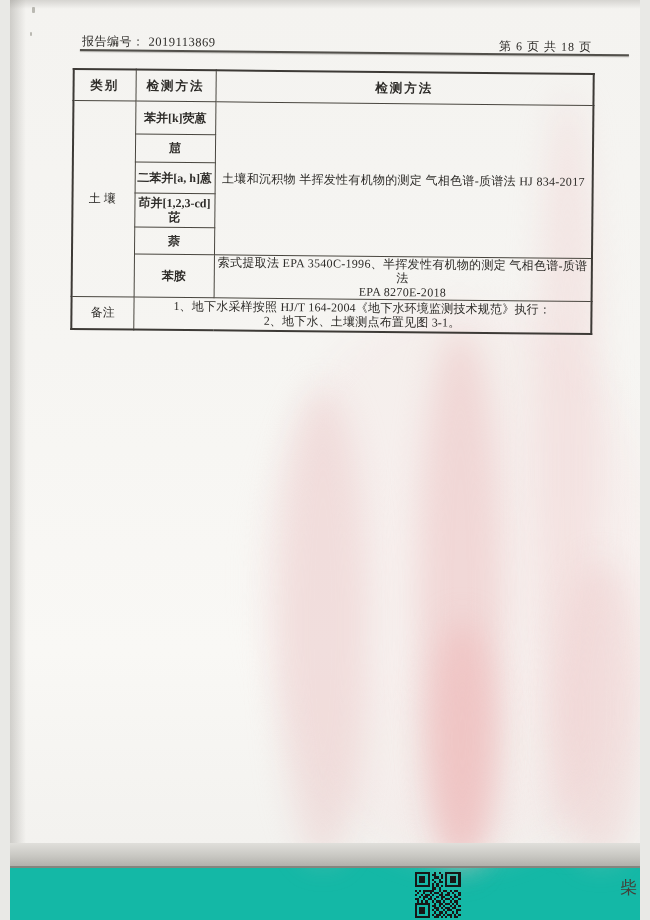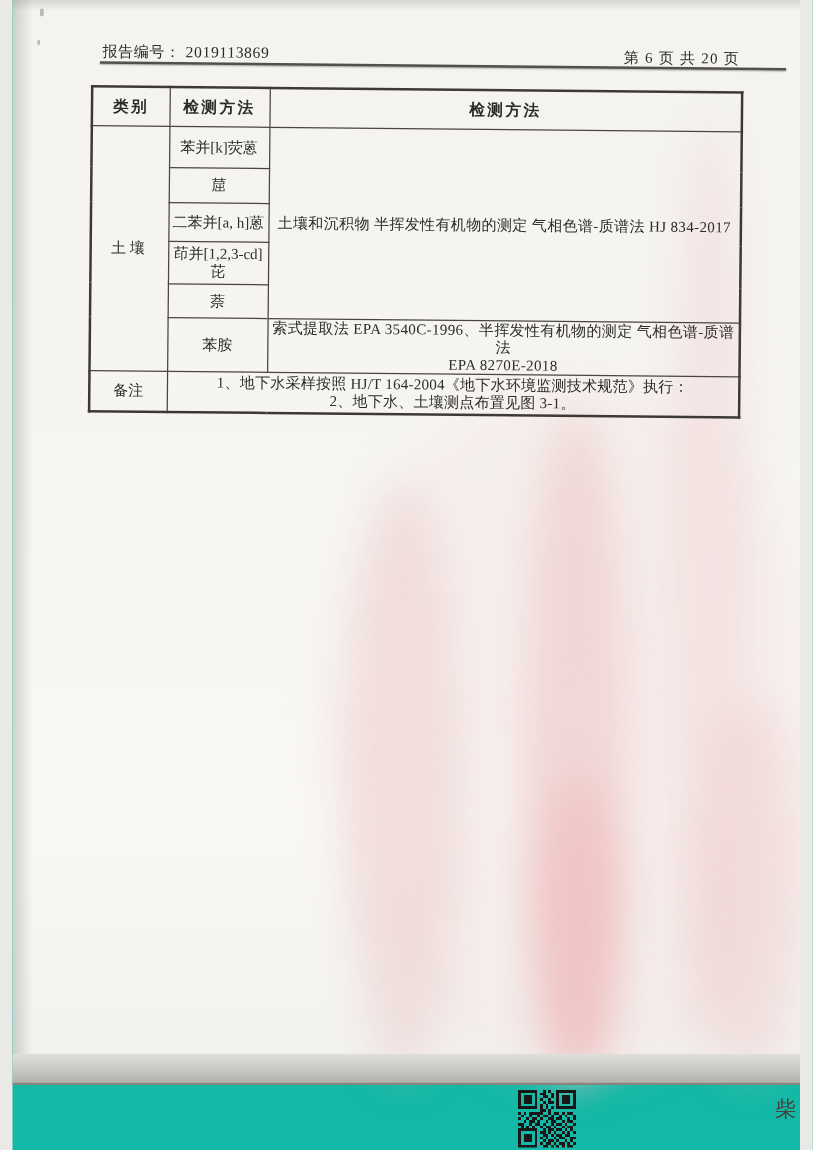--- a/index.html
+++ b/index.html
@@ -45,21 +45,21 @@
     table-layout:fixed;border:2px solid #3d3a36;}
   table.report th,table.report td{border:1px solid #49463f;padding:0 2px;text-align:center;
     vertical-align:middle;font-size:12px;line-height:14px;}
   table.report th{font-weight:bold;font-size:12.5px;letter-spacing:2px;}
   col.c1{width:62px;}col.c2{width:80px;}col.c3{width:378px;}
   tr.hdr{height:31px;}
   tr.r1{height:33px;}tr.r2{height:28px;}tr.r3{height:31px;}
   tr.r4{height:34px;}tr.r5{height:27px;}tr.r6{height:37px;}
   tr.rnotes{height:33px;}
   td.category{font-size:12.5px;letter-spacing:3px;}
-  td.item{word-break:break-all;}
+  td.item{word-break:break-all;font-weight:bold;}
   td.item.nowrap{white-space:nowrap;word-break:keep-all;}
   td.method{letter-spacing:.3px;}
   td.notes{text-align:left;padding:2px 6px 2px 8px;line-height:15px;letter-spacing:.2px;}
   
   .qr{position:absolute;left:404px;top:872px;width:47px;height:46px;}
   .qr svg{width:100%;height:100%;fill:#171717;shape-rendering:crispEdges;}
   .stamp{position:absolute;left:610px;top:876px;font-size:17px;color:#434039;letter-spacing:1px;}
 </style>
 </head>
 <body>
@@ -78,21 +78,21 @@
     <div class="right-strip"></div>
     <div class="speck" style="left:22px;top:7px;width:3px;height:6px;"></div>
     <div class="speck" style="left:20px;top:32px;width:2px;height:4px;"></div>
   </div>
 
   <div class="sheet">
 
     <div class="report-no">
       <span>报告编号：</span><span class="val">2019113869</span>
     </div>
-    <div class="page-no">第 6 页 共 20 页</div>
+    <div class="page-no">第 6 页 共 18 页</div>
     <div class="header-rule"></div>
 
     <table class="report">
       <colgroup>
           <col class="c1">
           <col class="c2">
           <col class="c3">
         </colgroup>
       <tbody>
           <tr class="hdr">

